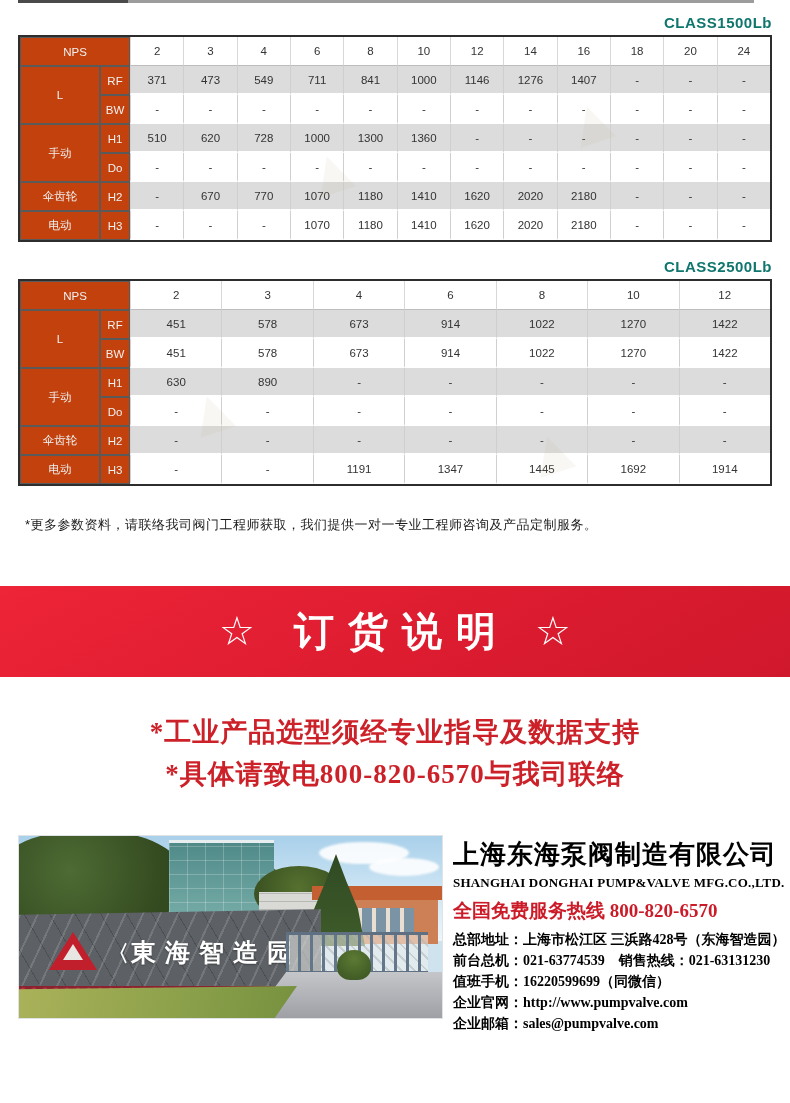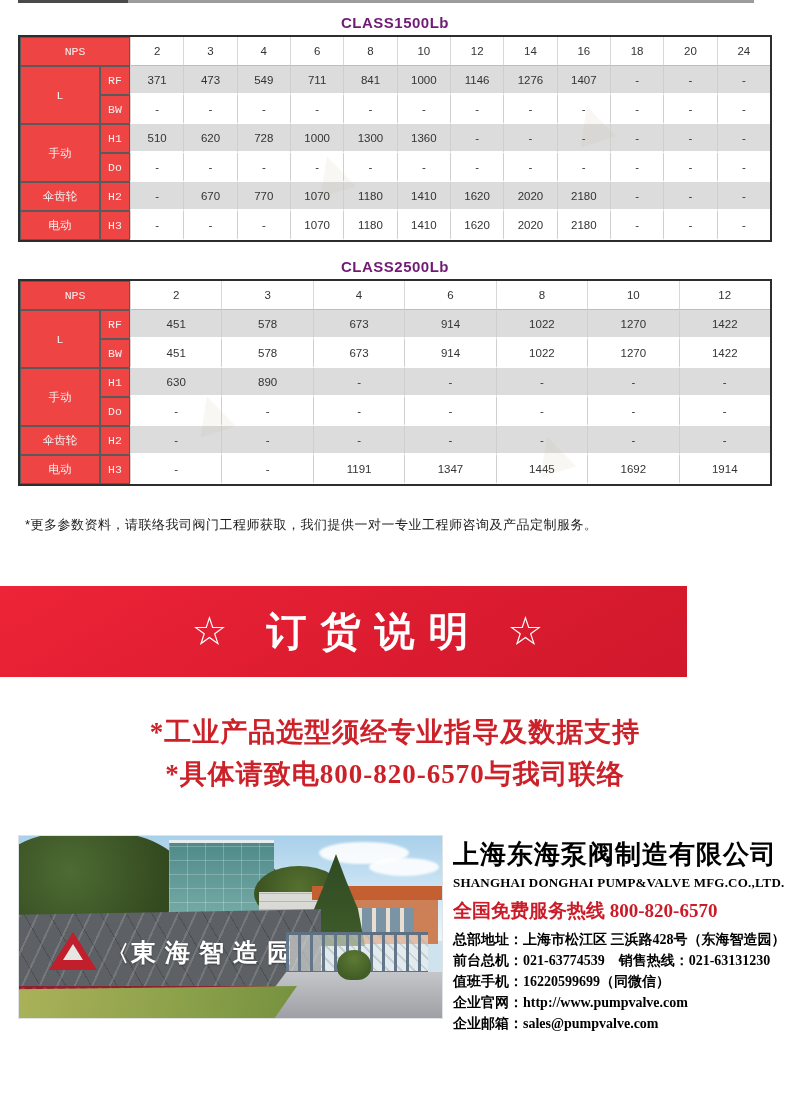--- a/index.html
+++ b/index.html
@@ -4,40 +4,40 @@
 <style>
   html,body{margin:0;padding:0;background:#fff;}
   .page{position:relative;width:790px;height:1103px;background:#fff;overflow:hidden;
         font-family:"Liberation Sans","DejaVu Sans",sans-serif;}
   
   .top-strip{position:absolute;top:0;left:18px;width:736px;height:3px;display:flex;}
   .top-strip .seg-dark{width:110px;background:#4a4a4a;}
   .top-strip .seg-gray{flex:1;background:#9c9c9c;}
 
   .content{position:relative;padding:0 18px;}
-  .class-title{margin:14px 0 4px;text-align:center;font-size:15px;font-weight:bold;color:#701a75;letter-spacing:.5px;}
+  .class-title{margin:14px 0 4px;text-align:right;font-size:15px;font-weight:bold;color:#0f766e;letter-spacing:.5px;}
   .class-title.second{margin-top:16px;}
 
   table.dims{width:100%;border-collapse:separate;border-spacing:0;table-layout:fixed;
              border:2px solid #2d2d2d;font-size:11.5px;}
   table.dims th,table.dims td{height:27px;text-align:center;vertical-align:middle;padding:0;font-weight:normal;}
-  table.dims .dark{background:#ef4444;color:#f1f1f1;border:1px solid #5a5a5a;font-family:Liberation Mono, monospace;}
+  table.dims .dark{background:#c2410c;color:#f1f1f1;border:1px solid #5a5a5a;}
   table.dims .colhead{background:#ffffff;color:#333;border-left:1px solid #d8d8d8;border-bottom:1px solid #bdbdbd;}
   table.dims td{color:#333;border-left:1px solid #cfcfcf;border-bottom:2px solid #ffffff;}
   table.dims td.stripe{background:#dcdcdc;}
   table.dims td.plain{background:#ffffff;}
 
   .wm{position:absolute;color:#c6b495;opacity:.10;font-size:64px;transform:rotate(-18deg);pointer-events:none;}
   .wm.w1{left:300px;top:120px;} .wm.w2{left:560px;top:70px;} .wm.w3{left:180px;top:360px;} .wm.w4{left:520px;top:400px;}
 
   .note-line{margin:30px 0 0 7px;font-size:13px;color:#1c1c1c;letter-spacing:.5px;}
 
-  .banner{margin-top:52px;width:639px;height:91px;margin-left:-18px;
+  .banner{margin-top:52px;width:790px;height:91px;margin-left:-18px;
           background:linear-gradient(150deg,#ee2438 0%,#dd1c30 55%,#d0182c 100%);
-          display:flex;align-items:center;justify-content:center;padding-left:48px;}
+          display:flex;align-items:center;justify-content:center;}
   .banner-text{color:#fff;font-size:40px;font-weight:bold;letter-spacing:14px;text-indent:14px;}
 
   .order-notes{margin-top:34px;text-align:center;color:#cc2129;
                font-family:"Liberation Serif","DejaVu Serif",serif;font-weight:bold;
                font-size:27px;line-height:42px;letter-spacing:1px;}
 
   .bottom{display:flex;margin-top:40px;align-items:flex-start;}
   .photo{position:relative;width:425px;height:184px;overflow:hidden;flex:0 0 auto;
          border:1px solid #dfe3e6;box-sizing:border-box;background:#cfe3ef;}
   .ph-sky{position:absolute;left:0;top:0;right:0;height:105px;background:linear-gradient(#a9d0ea 0%,#d9ecf7 70%,#eef6fb 100%);}

